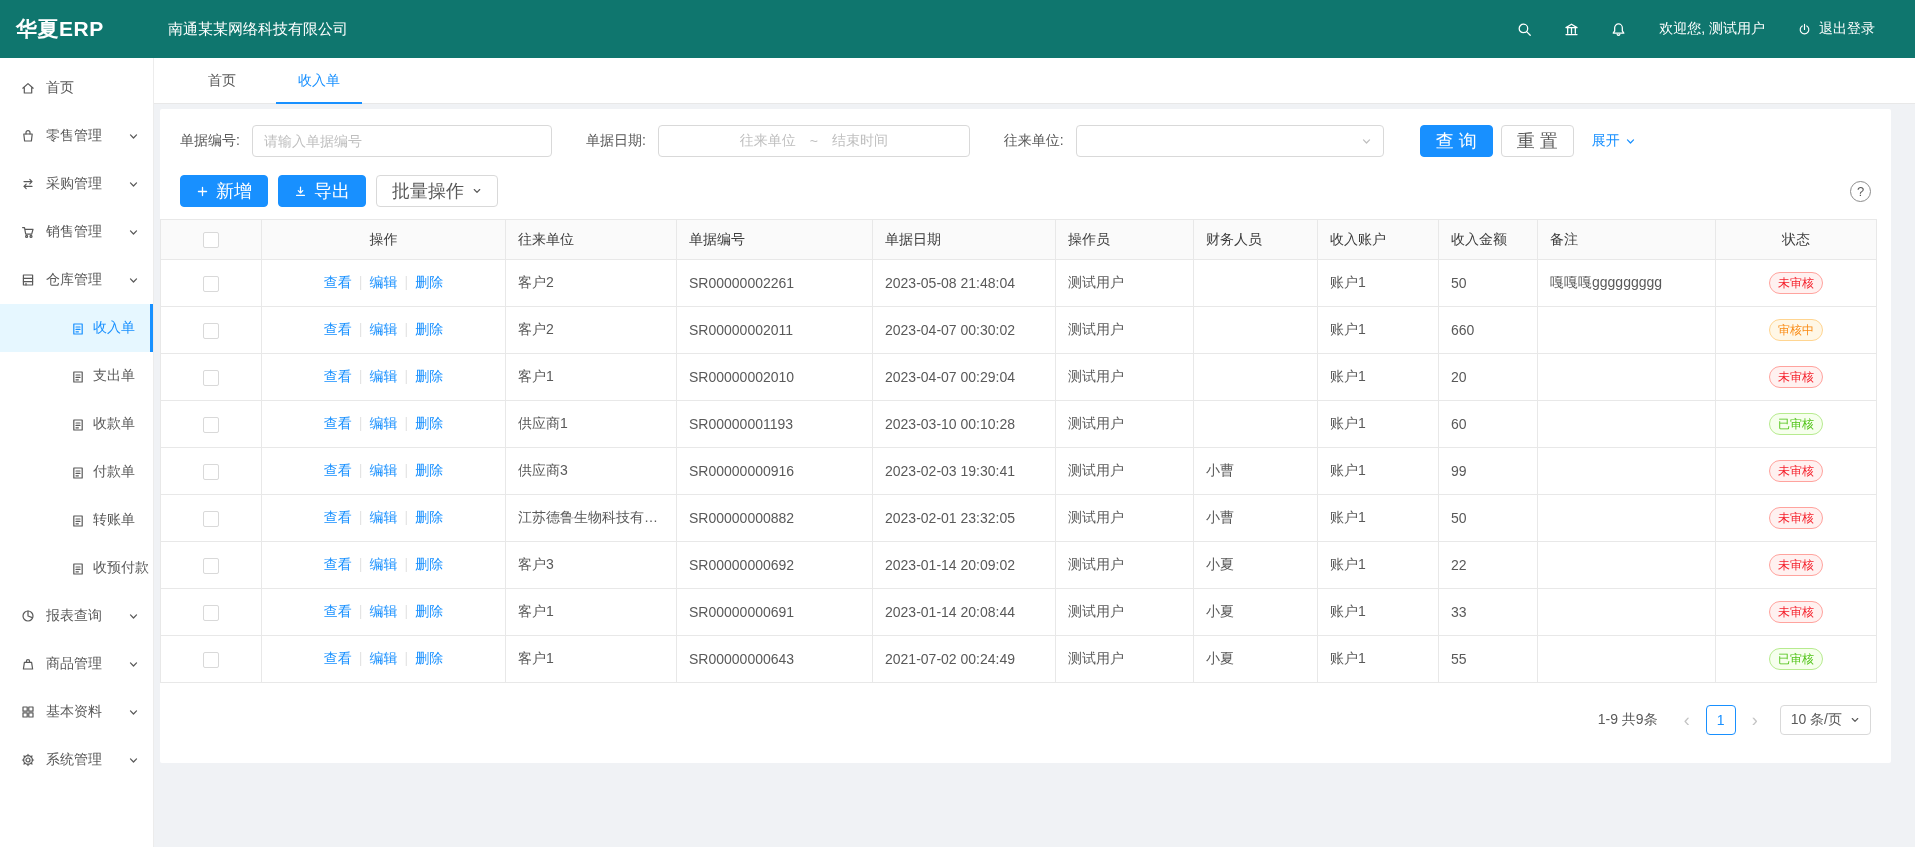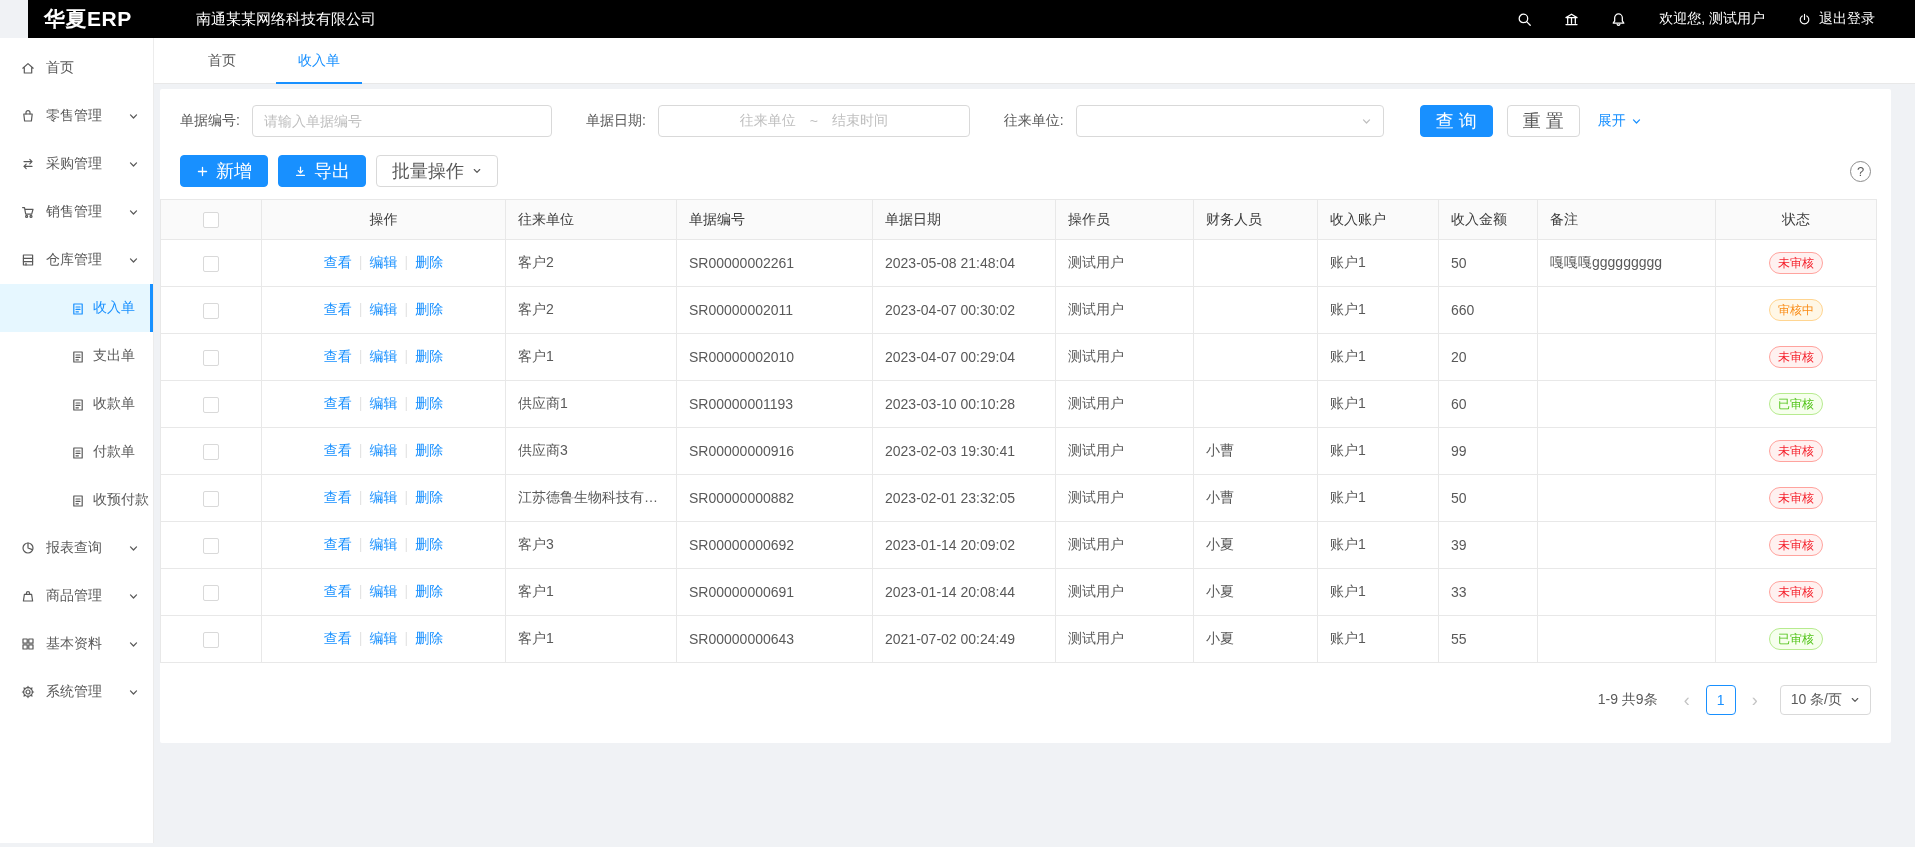--- a/index.html
+++ b/index.html
@@ -5,21 +5,21 @@
   * { box-sizing: border-box; }
   html,body { margin:0; padding:0; }
   body {
     width:1915px; height:847px; overflow:hidden;
     font-family:"Liberation Sans","DejaVu Sans",sans-serif;
     font-size:14px; color:#595959; background:#f0f2f5;
   }
   svg { display:block; }
 
   
-  .topbar { height:38px; background:#000000; display:flex; align-items:center; color:#fff;margin-left:28px; }
+  .topbar { height:58px; background:#0f766e; display:flex; align-items:center; color:#fff; }
   .logo { width:154px; padding-left:16px; font-size:21px; font-weight:bold; letter-spacing:.5px; white-space:nowrap; }
   .company { font-size:15px; margin-left:14px; }
   .top-right { margin-left:auto; display:flex; align-items:center; padding-right:40px;justify-content:center; }
   .tb-icon { margin-left:30px; cursor:pointer; }
   .tb-icon svg { width:17px; height:17px; }
   .welcome { margin-left:32px; }
   .logout { margin-left:32px; display:flex; align-items:center; cursor:pointer; }
   .logout svg { width:15px; height:15px; margin-right:7px; }
 
   
@@ -52,21 +52,21 @@
   .f-range { width:312px; display:flex; align-items:center; justify-content:center; color:#bfbfbf; margin-right:34px; }
   .f-range .ph { padding:0 14px; }
   .f-range .sep { color:#bfbfbf; }
   .f-select { width:308px; display:flex; align-items:center; justify-content:flex-end; padding:0 11px; color:#bfbfbf; margin-right:36px; cursor:pointer; }
   .f-select svg { width:11px; height:11px; }
   .sect-gap { width:34px; flex:none; }
   .btn { height:32px; border-radius:4px; border:1px solid #d9d9d9; background:#fff; color:#595959;
          font-size:18px; font-family:inherit; display:inline-flex; align-items:center; justify-content:center;
          padding:0 15px; cursor:pointer; white-space:nowrap; }
   .btn.primary { background:#1890ff; border-color:#1890ff; color:#fff; }
-  .btn + .btn { margin-left:14px; }
+  .btn + .btn { margin-left:8px; }
   .expand-link { color:#1890ff; margin-left:18px; display:flex; align-items:center; cursor:pointer; white-space:nowrap; }
   .expand-link svg { width:11px; height:11px; margin-left:5px; }
 
   
   .toolbar-row { display:flex; align-items:center; padding:2px 20px 12px 20px; }
   .toolbar-row .btn { margin-left:0; margin-right:10px; }
   .btn .b-icon { margin-right:7px; display:inline-flex; }
   .btn .b-icon svg { width:13px; height:13px; }
   .btn .b-chev { margin-left:8px; display:inline-flex; }
   .btn .b-chev svg { width:10px; height:10px; }
@@ -228,20 +228,29 @@
         <span class="s-label">收款单</span>
       </div>
       <div class="side-item sub">
         <span class="s-icon">
           <svg viewBox="0 0 16 16" fill="none" stroke="currentColor" stroke-width="1.2" stroke-linecap="round" stroke-linejoin="round">
             <rect x="3.8" y="3" width="8.4" height="10"></rect>
             <path d="M6 6h4M6 8.4h4M6 10.8h2.4"></path>
           </svg>
         </span>
         <span class="s-label">付款单</span>
+      </div>
+      <div class="side-item sub">
+        <span class="s-icon">
+          <svg viewBox="0 0 16 16" fill="none" stroke="currentColor" stroke-width="1.2" stroke-linecap="round" stroke-linejoin="round">
+            <rect x="3.8" y="3" width="8.4" height="10"></rect>
+            <path d="M6 6h4M6 8.4h4M6 10.8h2.4"></path>
+          </svg>
+        </span>
+        <span class="s-label">转账单</span>
       </div>
       <div class="side-item sub">
         <span class="s-icon">
           <svg viewBox="0 0 16 16" fill="none" stroke="currentColor" stroke-width="1.2" stroke-linecap="round" stroke-linejoin="round">
             <rect x="3.8" y="3" width="8.4" height="10"></rect>
             <path d="M6 6h4M6 8.4h4M6 10.8h2.4"></path>
           </svg>
         </span>
         <span class="s-label">收预付款</span>
       </div>
@@ -483,21 +492,21 @@
               </tr>
               <tr>
                 <td class="c"><span class="cbx"></span></td>
                 <td class="c"><span class="op-link">查看</span><span class="op-sep">|</span><span class="op-link">编辑</span><span class="op-sep">|</span><span class="op-link">删除</span></td>
                 <td>客户3</td>
                 <td>SR00000000692</td>
                 <td>2023-01-14 20:09:02</td>
                 <td>测试用户</td>
                 <td>小夏</td>
                 <td>账户1</td>
-                <td>39</td>
+                <td>22</td>
                 <td></td>
                 <td class="c"><span class="tag" style="color:#f5222d;background:#fff1f0;border-color:#ffa39e">未审核</span></td>
               </tr>
               <tr>
                 <td class="c"><span class="cbx"></span></td>
                 <td class="c"><span class="op-link">查看</span><span class="op-sep">|</span><span class="op-link">编辑</span><span class="op-sep">|</span><span class="op-link">删除</span></td>
                 <td>客户1</td>
                 <td>SR00000000691</td>
                 <td>2023-01-14 20:08:44</td>
                 <td>测试用户</td>

